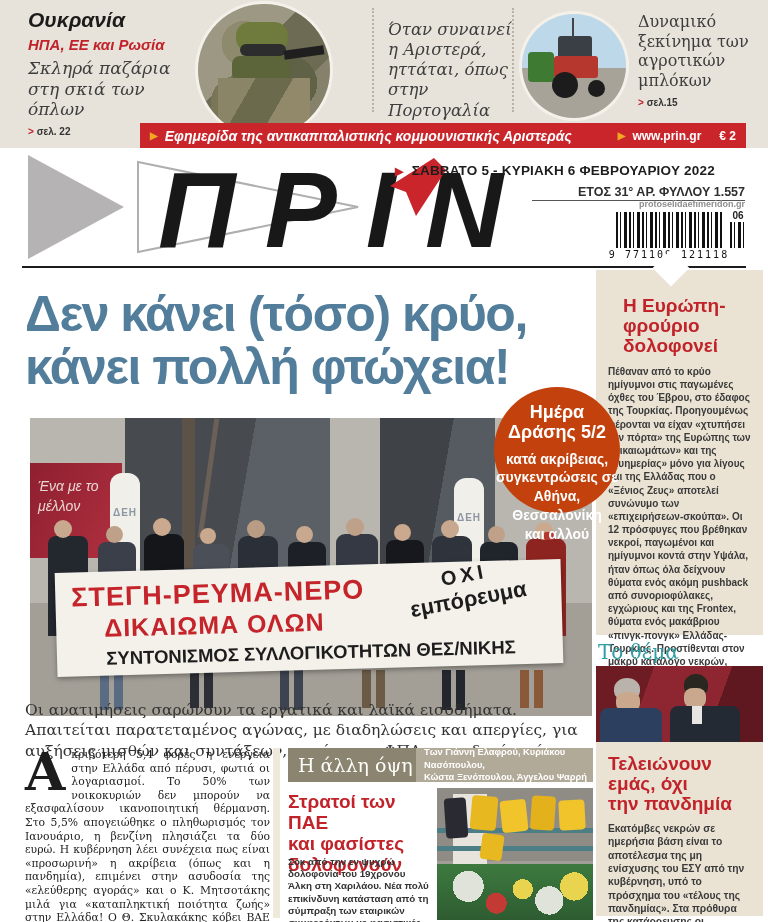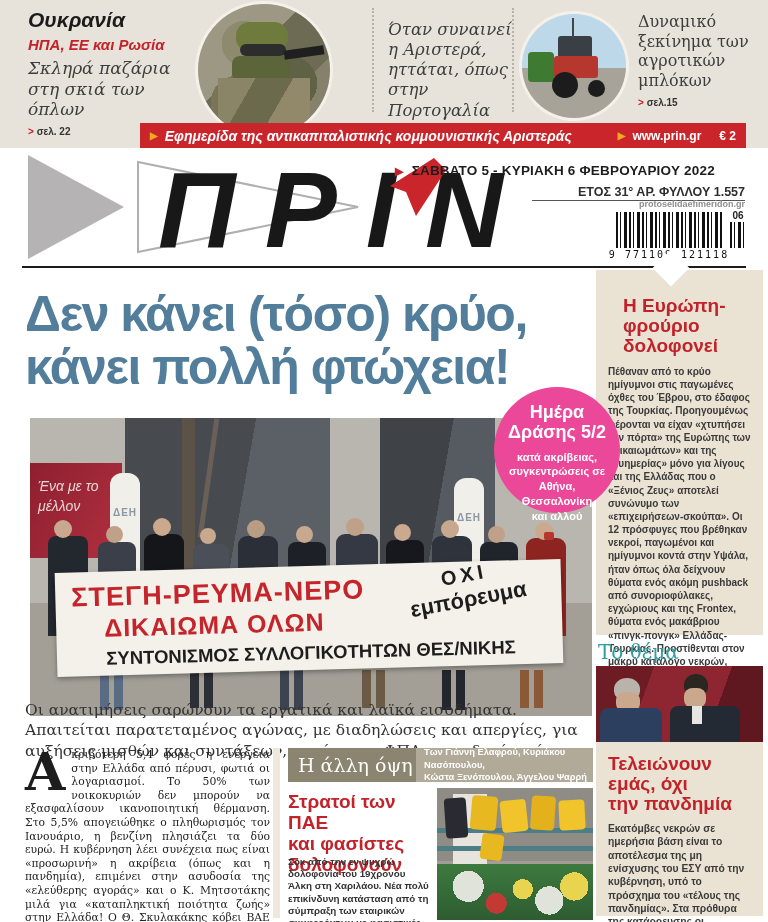--- a/index.html
+++ b/index.html
@@ -32,23 +32,23 @@
   .rule{height:2px;background:#1c1c1c;}
   
   .headline{font-weight:bold;font-size:50px;line-height:1.06;letter-spacing:-1.5px;color:#527e9b;}
   
   .beigebox{background:#eae3d4;box-sizing:border-box;}
   .redtitle{font-weight:bold;color:#c2232a;line-height:1.05;}
   .boxbody{font-weight:bold;color:#3a3a3a;}
   .notch{width:26px;height:26px;background:#fff;transform:rotate(45deg);}
   .tothema{font-family:"DejaVu Serif",serif;font-size:20px;color:#2f9fa2;}
   
-  .badge{border-radius:50%;background:#ec4899;color:#fff;text-align:center;box-sizing:border-box;z-index:30;}
+  .badge{border-radius:50%;background:#c2410c;color:#fff;text-align:center;box-sizing:border-box;z-index:30;}
   .badge .b1{font-weight:bold;font-size:18px;line-height:1.1;}
-  .badge .b2{font-weight:bold;font-size:11px;line-height:1.35;margin-top:7px;}
+  .badge .b2{font-weight:bold;font-size:14px;line-height:1.35;margin-top:7px;}
   
   .photo{background:linear-gradient(#b9b6b0 0 62%,#a39f97 62% 100%);overflow:hidden;}
   .pillar{background:#f1efe9;border-radius:12px;}
   .pillar span{display:block;text-align:center;color:#8b97a3;font-weight:bold;font-size:10px;margin-top:34px;letter-spacing:1px;}
   .pbanner{background:#f3f1ea;transform:rotate(-1.6deg);box-shadow:0 2px 5px rgba(0,0,0,.35);z-index:5;}
   .pb-red{color:#c5242b;font-weight:bold;letter-spacing:1px;}
   .pb-black{color:#1d1d1d;font-weight:bold;}
   
   .subhead{font-family:"DejaVu Serif",serif;font-size:15.5px;color:#333;line-height:1.32;}
   

